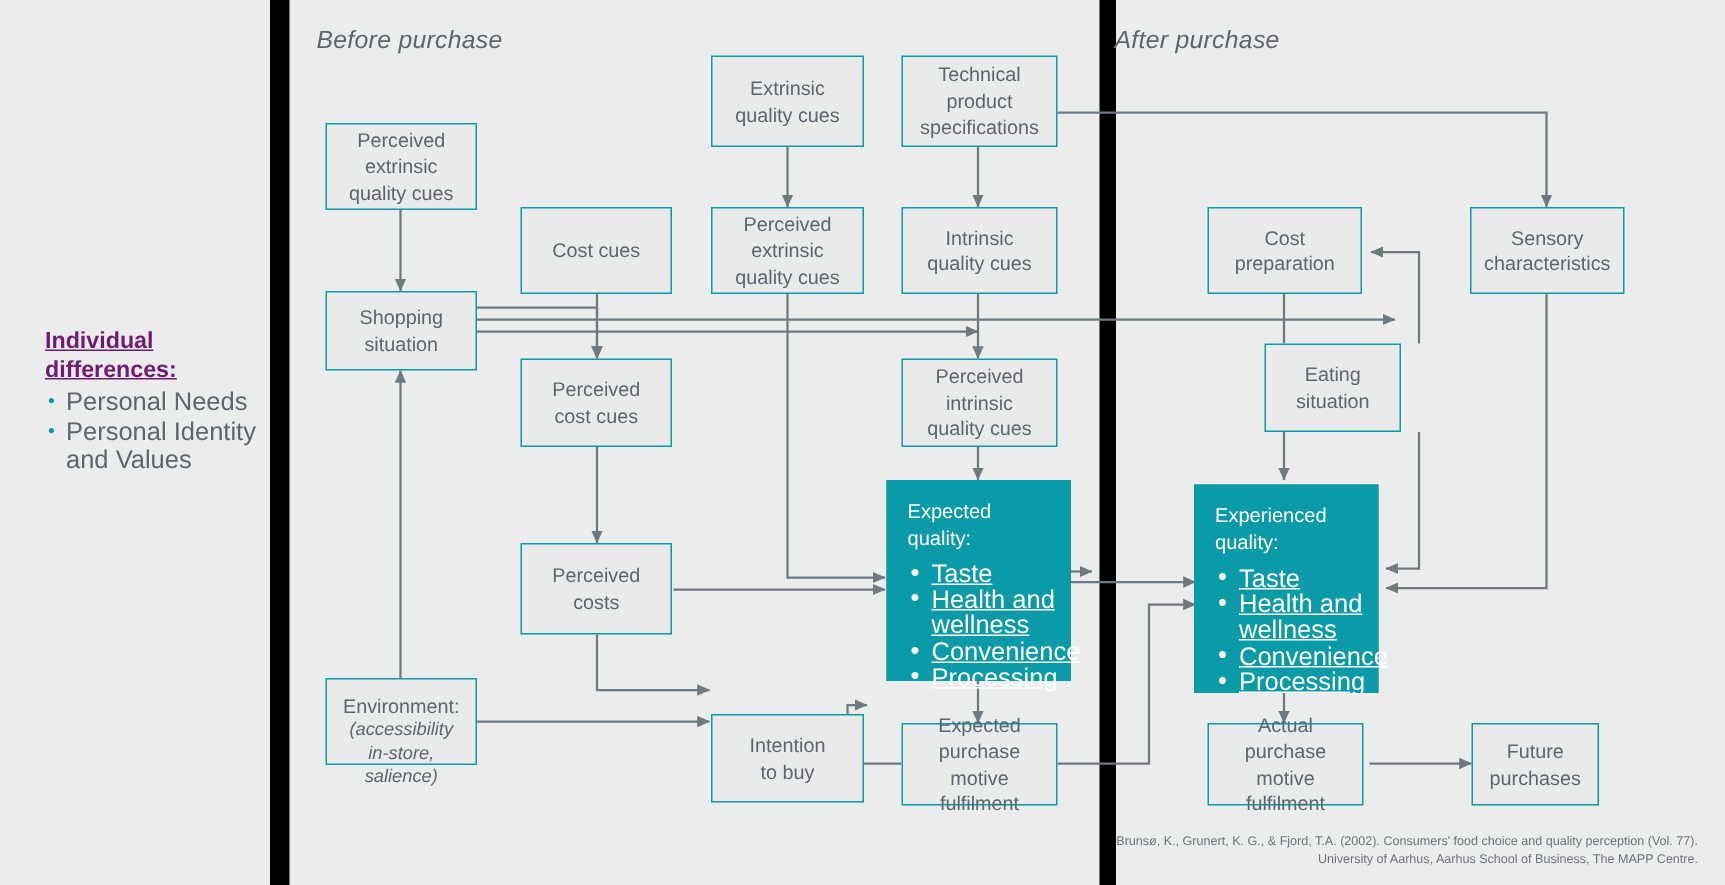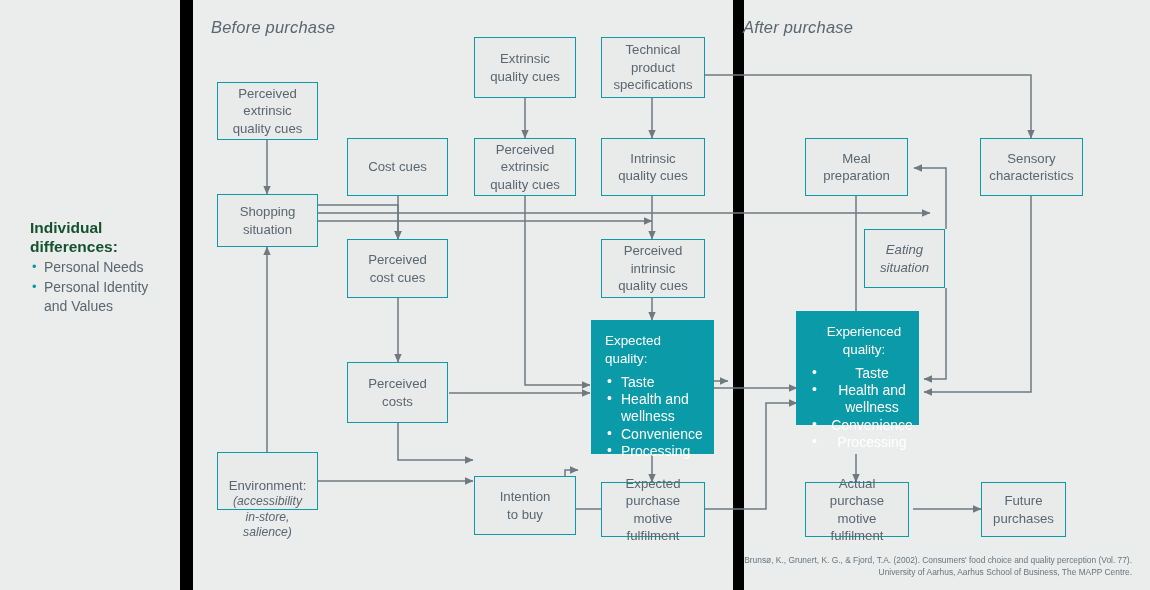--- a/index.html
+++ b/index.html
@@ -23,26 +23,26 @@
     color:#5b666e;
     letter-spacing:.2px;
     white-space:nowrap;
   }
 
   
   #side{
     position:absolute;left:30px;top:218px;width:145px;
   }
   #side .head{
-    color:#14532d;font-weight:bold;font-size:15.5px;line-height:19px;
+    color:#701a75;font-weight:bold;font-size:15.5px;line-height:19px;text-decoration:underline;
   }
   #side ul{margin:2px 0 0 0;padding:0;list-style:none;}
   #side li{
     position:relative;padding-left:14px;
-    color:#5b666e;font-size:14px;line-height:19.5px;
+    color:#5b666e;font-size:17px;line-height:19.5px;
   }
   #side li:before{
     content:"\2022";position:absolute;left:2px;top:-1px;color:#0b9aa8;font-size:13px;
   }
 
   
   .node{
     position:absolute;
     box-sizing:border-box;
     border:1.6px solid #0b9aa8;
@@ -61,26 +61,27 @@
     background:#0b9aa8;
     border-color:#0b9aa8;
     color:#ffffff;
     display:block;
     text-align:left;
     padding:11px 0 0 13px;
   }
   .node.fill .hdr{font-size:13.4px;line-height:17.5px;white-space:pre-line;}
   .node.fill ul{margin:7px 0 0 0;padding:0;list-style:none;}
   .node.fill li{
-    position:relative;padding-left:16px;font-size:14px;line-height:17.2px;
+    position:relative;padding-left:16px;font-size:17px;line-height:17.2px;
     white-space:pre-line;
+    text-decoration:underline;
   }
   .node.fill li:before{content:"\2022";position:absolute;left:2px;top:-1px;}
 
-  .node.env{display:block;text-align:center;padding-top:24px;}
+  .node.env{display:block;text-align:center;padding-top:9px;}
   .node.env .l1{font-size:13.2px;line-height:17px;}
   .node.env .l2{font-style:italic;font-size:12.2px;line-height:15.5px;white-space:pre-line;}
 
   
   #citation{
     position:absolute;right:18px;bottom:12px;
     text-align:right;
     font-size:8.4px;
     line-height:11.5px;
     color:#6b757b;
@@ -240,35 +241,35 @@
     </ul>
   </div>
 
   <div class="node" style="left:601px;top:482px;width:104px;height:55px;">
     <span class="txt">Expected
 purchase motive
 fulfilment</span>
   </div>
 
   <div class="node" style="left:805px;top:138px;width:103px;height:58px;">
-    <span class="txt">Meal
+    <span class="txt">Cost
 preparation</span>
   </div>
 
-  <div class="node" style="left:864px;top:229px;width:81px;height:59px;font-style:italic;">
+  <div class="node" style="left:843px;top:229px;width:91px;height:59px;">
     <span class="txt">Eating
 situation</span>
   </div>
 
   <div class="node" style="left:980px;top:138px;width:103px;height:58px;">
     <span class="txt">Sensory
 characteristics</span>
   </div>
 
-  <div class="node fill" style="left:796px;top:311px;width:123px;height:114px;text-align:center;">
+  <div class="node fill" style="left:796px;top:323px;width:123px;height:139px;">
     <div class="hdr">Experienced
 quality:</div>
     <ul>
       <li>Taste</li>
       <li>Health and
 wellness</li>
       <li>Convenience</li>
       <li>Processing</li>
     </ul>
   </div>

